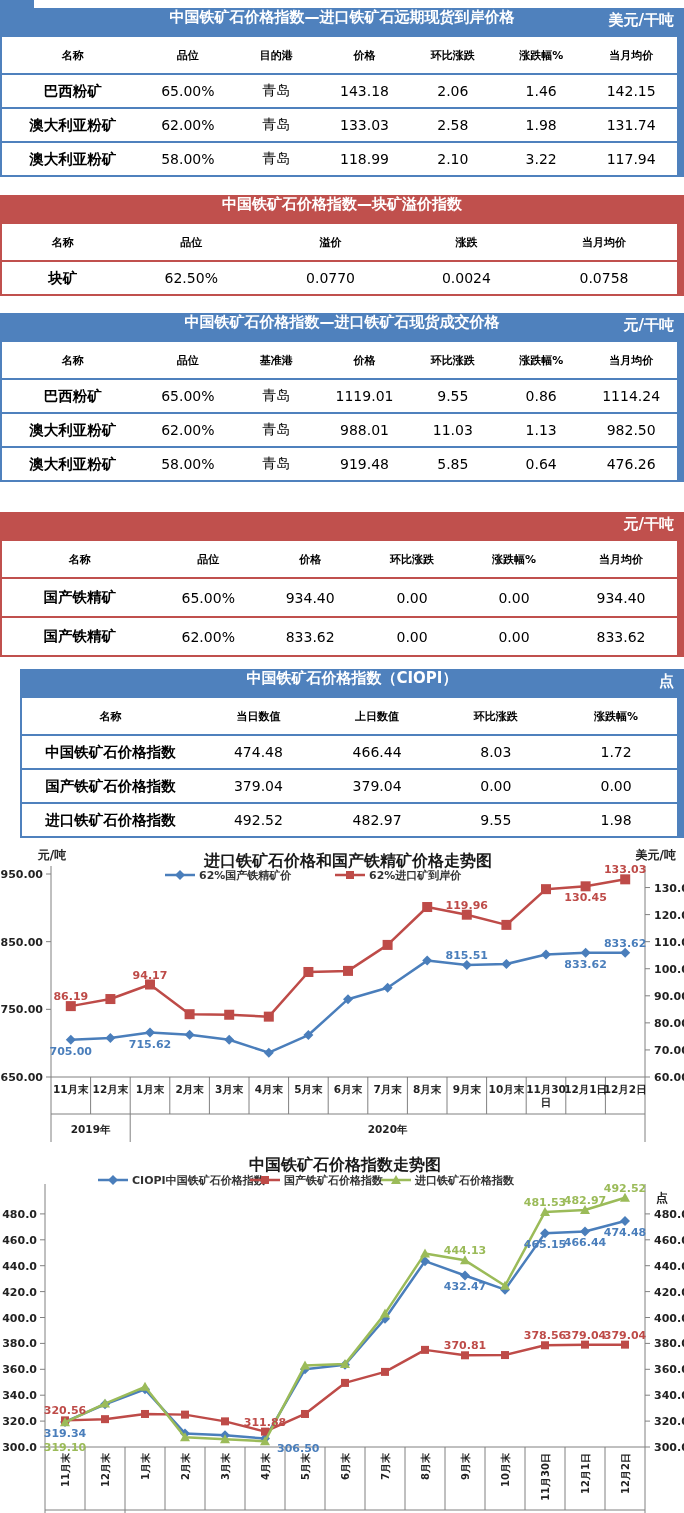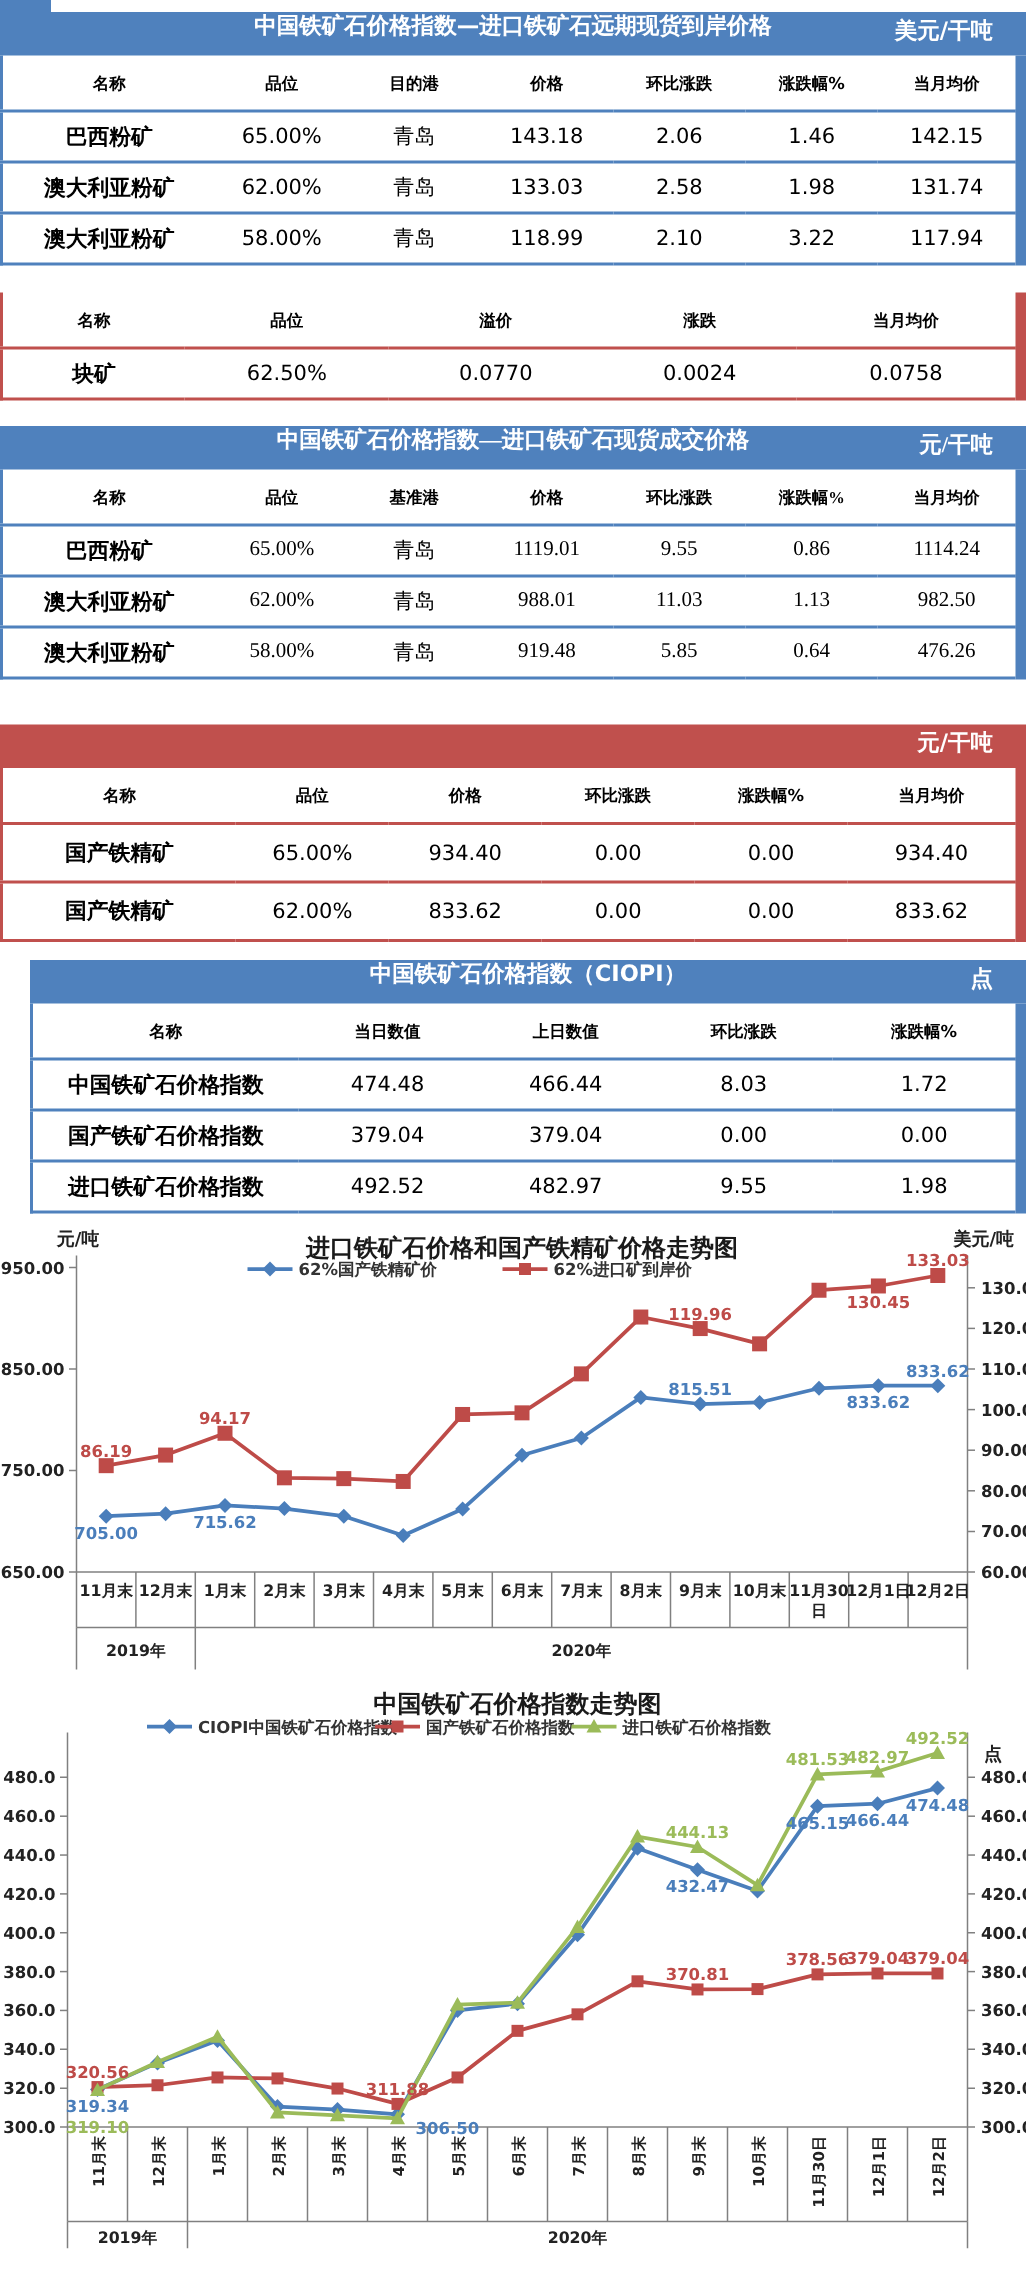--- a/index.html
+++ b/index.html
@@ -4,34 +4,34 @@
 <style>
   :root{ --blue:#4f81bd; --red:#c0504d; }
   html,body{ margin:0; padding:0; background:#fff; }
   body{ width:684px; font-family:"DejaVu Sans","Liberation Sans",sans-serif; color:#000; }
   .page{ position:relative; width:684px; padding-top:8px; }
   .corner-notch{ position:absolute; left:0; top:0; width:34px; height:10px; background:var(--blue); }
 
   .tbl{ position:relative; margin-bottom:16px; }
   .tbl .bar{ height:29px; color:#fff; font-weight:bold; font-size:15px;
              display:flex; align-items:flex-start; justify-content:center; position:relative; }
-  .tbl .bar .u{ position:absolute; right:22px; top:0; height:25px; display:flex; align-items:center; }
+  .tbl .bar .u{ position:absolute; right:10px; top:0; height:25px; display:flex; align-items:center; }
   .tbl.blue .bar{ background:var(--blue); }
   .tbl.red  .bar{ background:var(--red); }
   .tbl table{ width:100%; border-collapse:collapse; table-layout:fixed; }
   .tbl.blue table{ border-left:2px solid var(--blue); border-right:7px solid var(--blue); border-bottom:2px solid var(--blue); }
   .tbl.red  table{ border-left:2px solid var(--red);  border-right:7px solid var(--red);  border-bottom:2px solid var(--red); }
   .tbl th{ height:36px; font-size:11px; font-weight:bold; text-align:center; padding:0 2px; }
   .tbl td{ height:32px; font-size:14px; text-align:center; padding:0 2px; }
   .tbl td.name{ font-weight:bold; font-size:14.5px; }
   .tbl.blue td{ border-top:2px solid var(--blue); }
   .tbl.red  td{ border-top:2px solid var(--red); }
   #t0{ margin-bottom:18px; }
   #t1{ margin-bottom:17px; }
-  #t2{ margin-bottom:30px;font-family:Liberation Serif, serif; }
+  #t2{ margin-bottom:30px; }
   #t3{ margin-bottom:12px; }
   #t3 td{ height:37px;margin-top:15px; }
   #t4{ margin-bottom:6px;margin-left:20px; }
 
   figure.chart{ margin:0; padding:0; }
   svg text{ font-family:"DejaVu Sans","Liberation Sans",sans-serif; }
 </style>
 </head>
 <body>
 
@@ -90,20 +90,24 @@
             <td>118.99</td>
             <td>2.10</td>
             <td>3.22</td>
             <td>117.94</td>
           </tr>
         </tbody>
       </table>
   </section>
 
   <section class="tbl red" id="t1">
+    <div class="bar">
+      <span class="t">中国铁矿石价格指数—块矿溢价指数</span>
+      <span class="u"></span>
+    </div>
     <table>
         <colgroup>
           <col style="width: 18%;">
           <col style="width: 20%;">
           <col style="width: 21%;">
           <col style="width: 19%;">
           <col style="width: 22%;">
         </colgroup>
         <thead>
           <tr>

